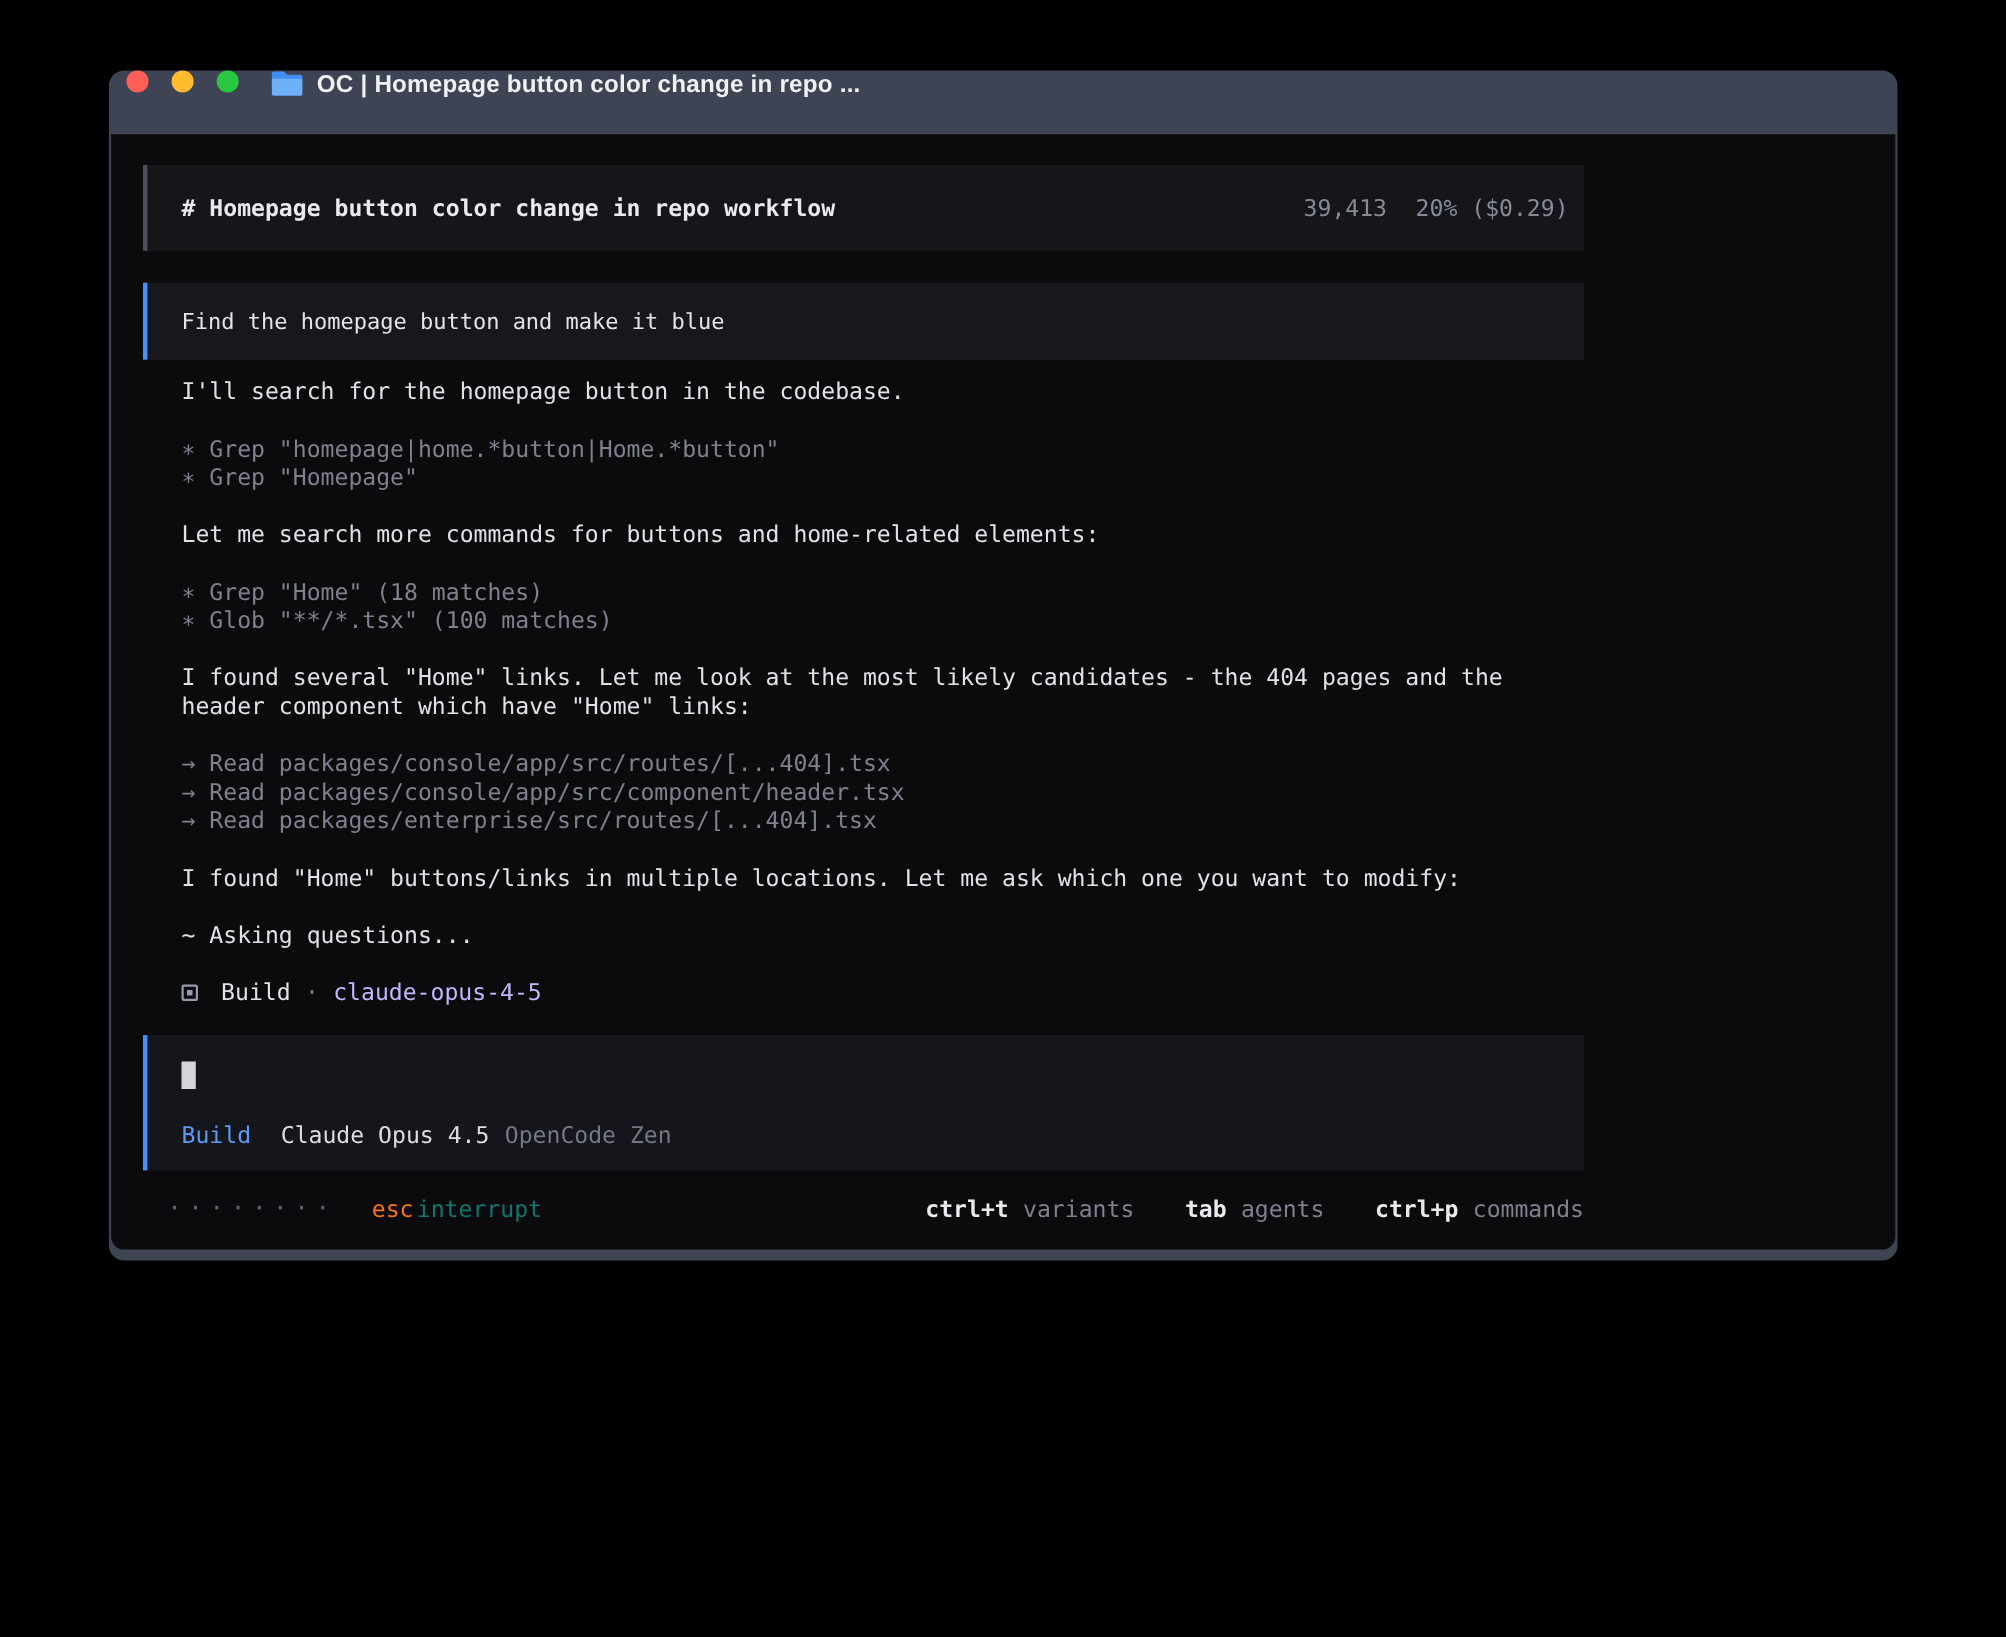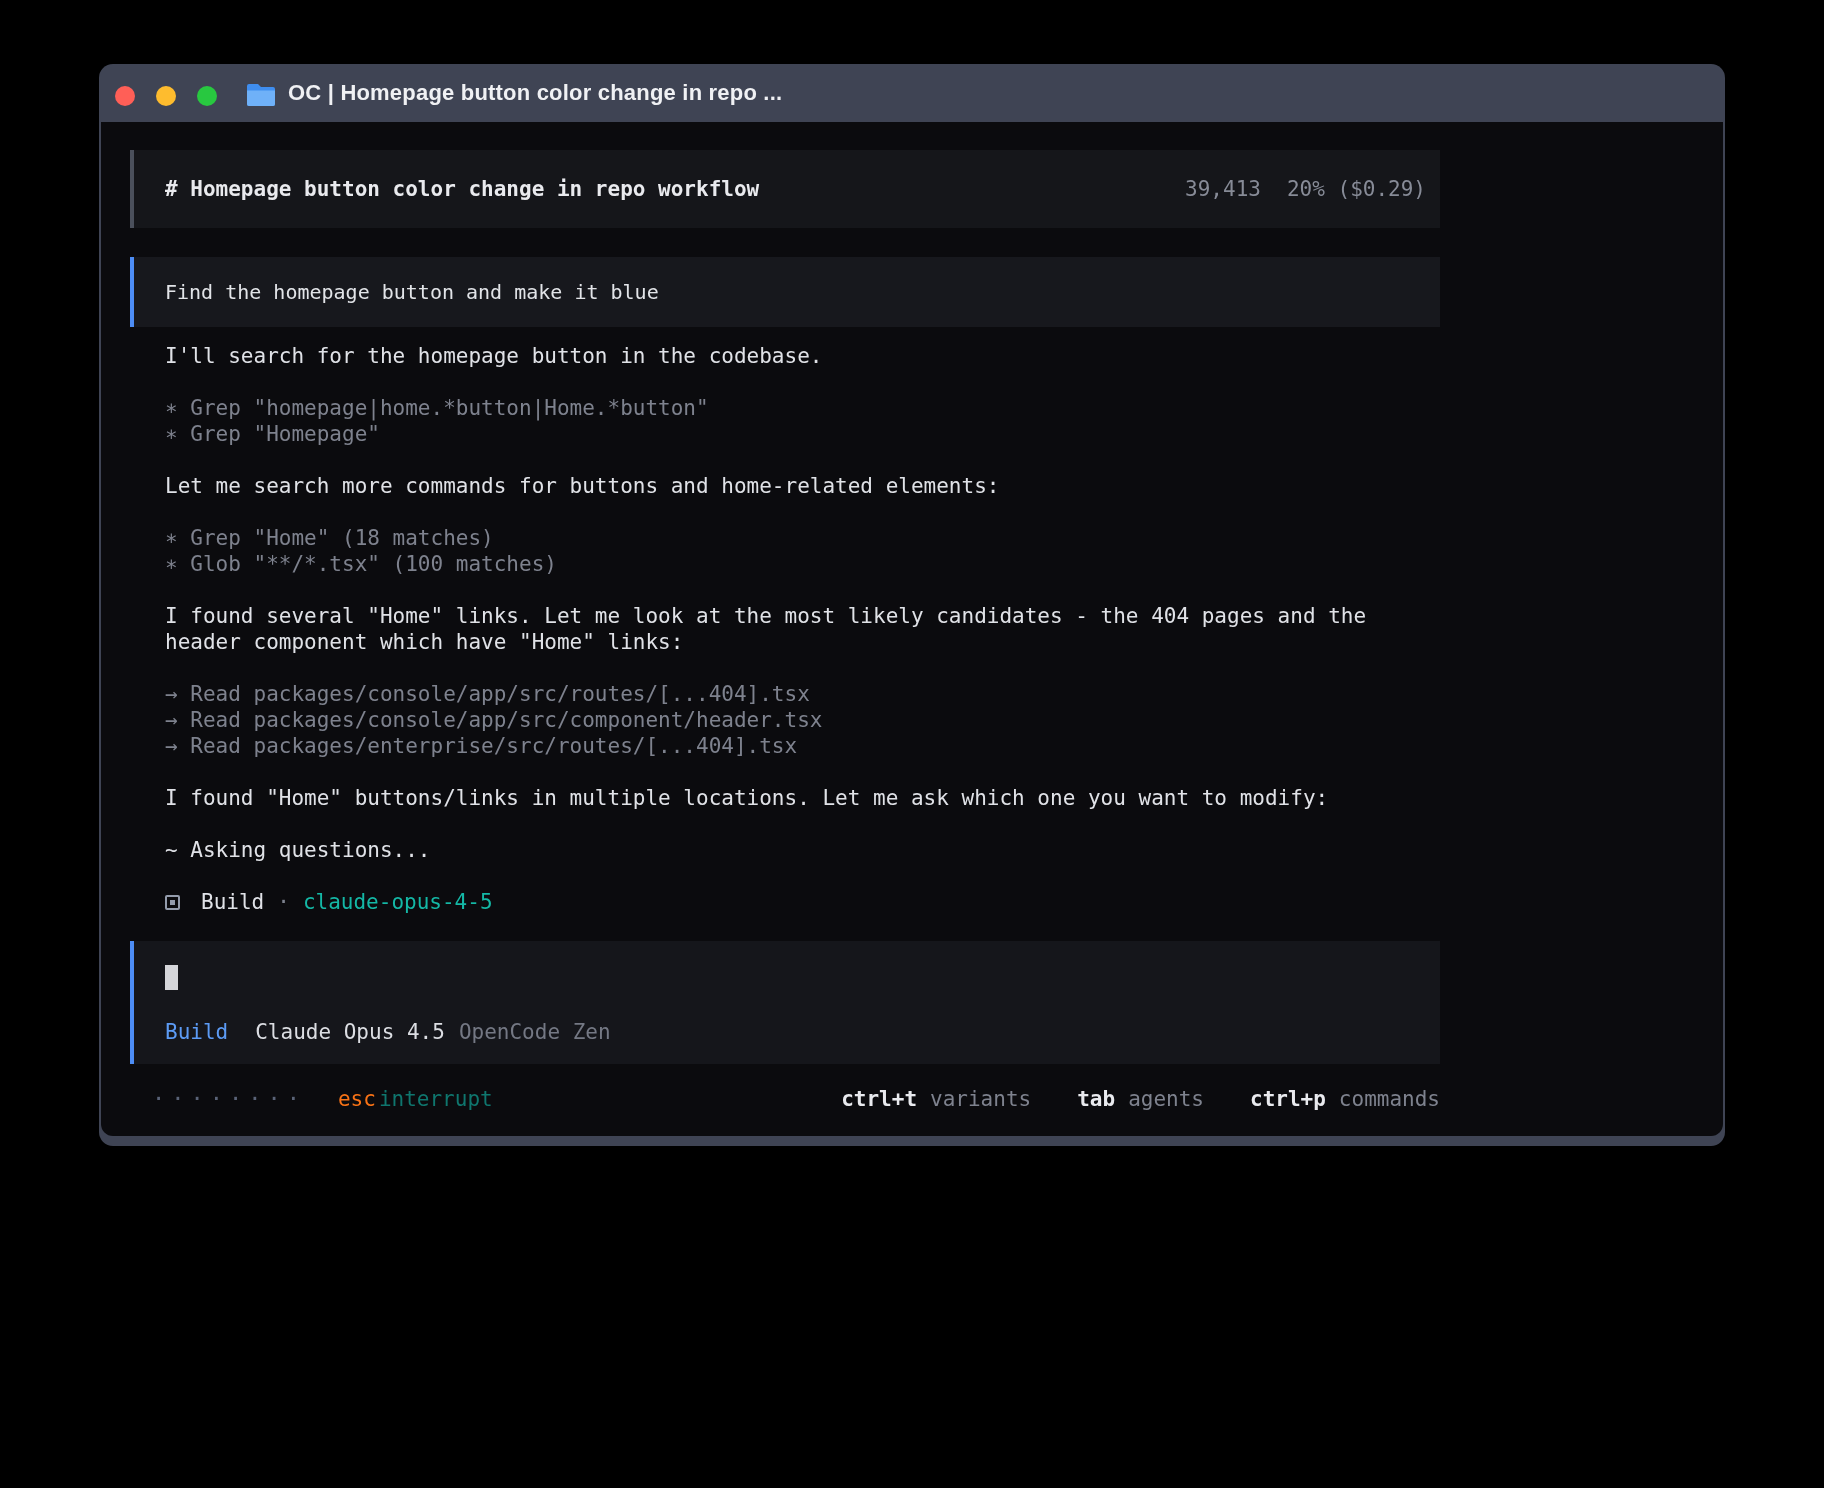--- a/index.html
+++ b/index.html
@@ -4,21 +4,21 @@
 <style>
   * { margin:0; padding:0; box-sizing:border-box; }
   html,body { width:1824px; height:1488px; background:#000; overflow:hidden; }
   body { position:relative; font-family:"DejaVu Sans Mono",monospace; }
 
   .window {
     position:absolute; left:99px; top:64px; width:1626px; height:1082px;
     background:#3f4454; border-radius:14px;
     box-shadow:0 18px 60px rgba(0,0,0,.7);
   }
-  .titlebar { height:42px; display:flex; align-items:flex-end; padding:0 16px; }
+  .titlebar { height:42px; display:flex; align-items:flex-start; padding:0 16px; }
   .lights { display:flex; gap:21px; margin-left:0; }
   .light { width:20px; height:20px; border-radius:50%; }
   .light-red { background:#ff5f57; }
   .light-yellow { background:#febc2e; }
   .light-green { background:#28c840; }
   .folder { margin-left:30px; display:flex; align-items:center; }
   .win-title {
     margin-left:13px; font-family:"Liberation Sans",sans-serif;
     font-weight:700; font-size:22px; color:#f0f1f4; letter-spacing:.2px;
     white-space:nowrap;
@@ -52,21 +52,21 @@
   .gap { margin-top:26px; }
   .mt30 { margin-top:16px; }
 
   .agent-line { display:flex; align-items:center; margin-top:26px; font-size:21px; color:#e0e2e7; }
   .agent-icon {
     width:15px; height:15px; border:2px solid #949cac; border-radius:2px;
     display:inline-flex; align-items:center; justify-content:center; margin-right:21px;
   }
   .agent-icon-fill { width:5px; height:5px; background:#949cac; }
   .agent-sep { color:#7e828e; margin:0 13px; }
-  .agent-model { color:#14b8a6; }
+  .agent-model { color:#c4b5fd; }
 
   .input-box {
     margin-top:26px; min-height:122px; background:#15161b;
     border-left:4px solid #4d8df6; padding:24px 0 20px 31px;
   }
   .cursor { display:inline-block; width:13px; height:25px; background:#d5d6da; }
   .input-status { margin-top:26px; font-size:21px; display:flex; align-items:baseline; }
   .mode { color:#5c9bf5; }
   .model { color:#dcdee3; margin-left:27px; }
   .provider { color:#747884; margin-left:14px; }

